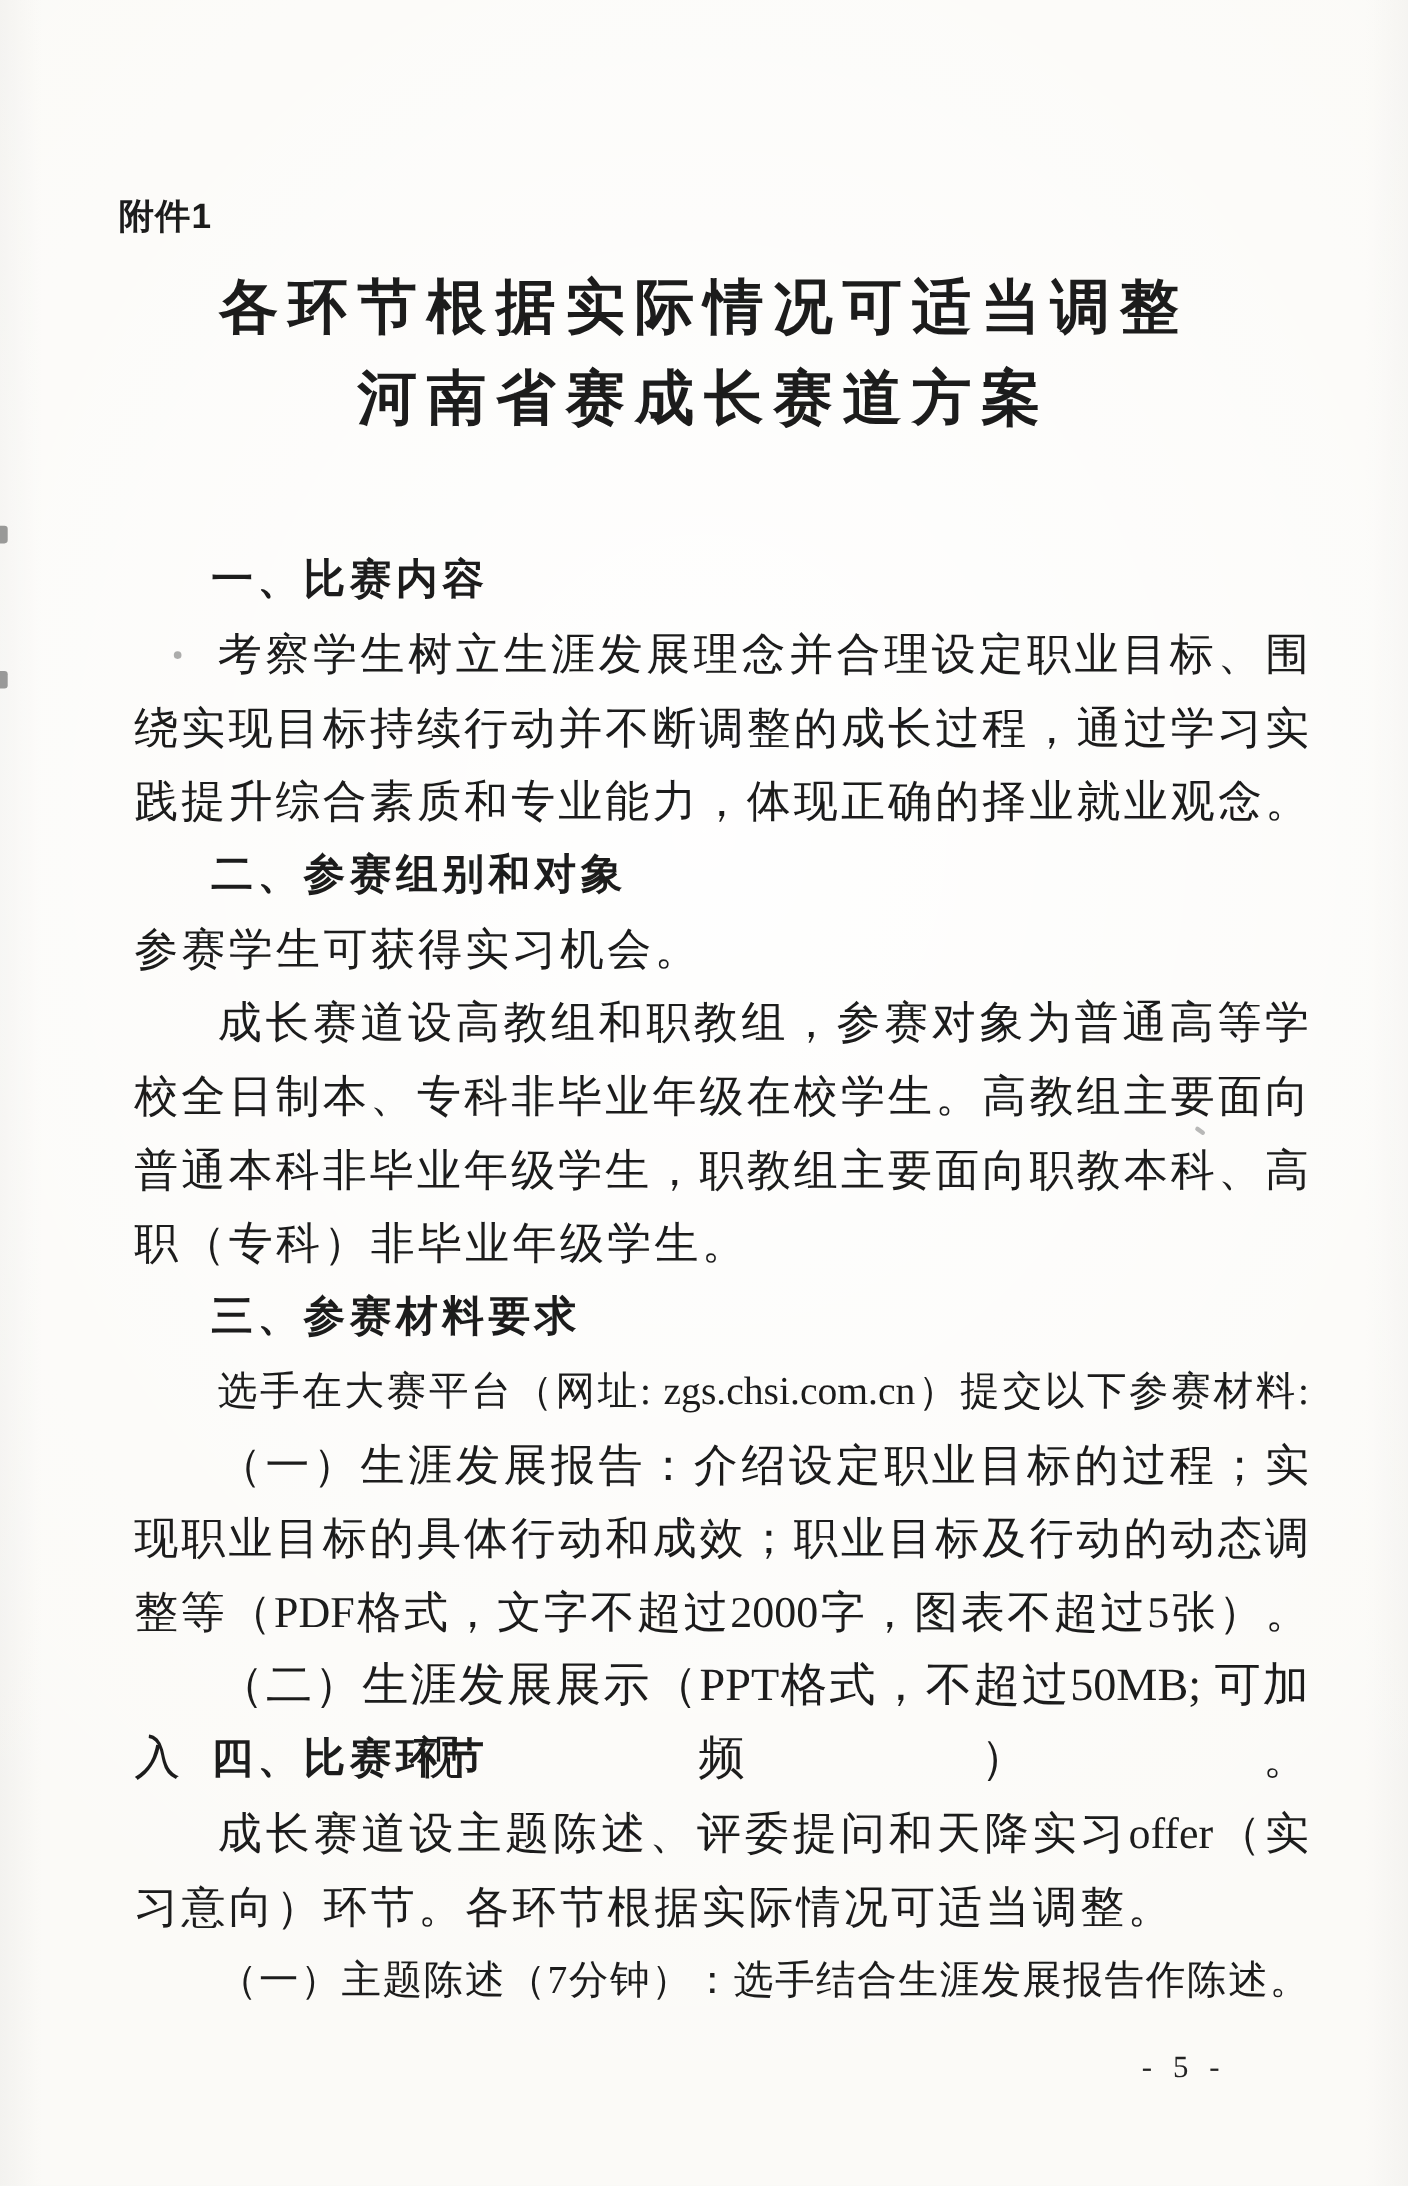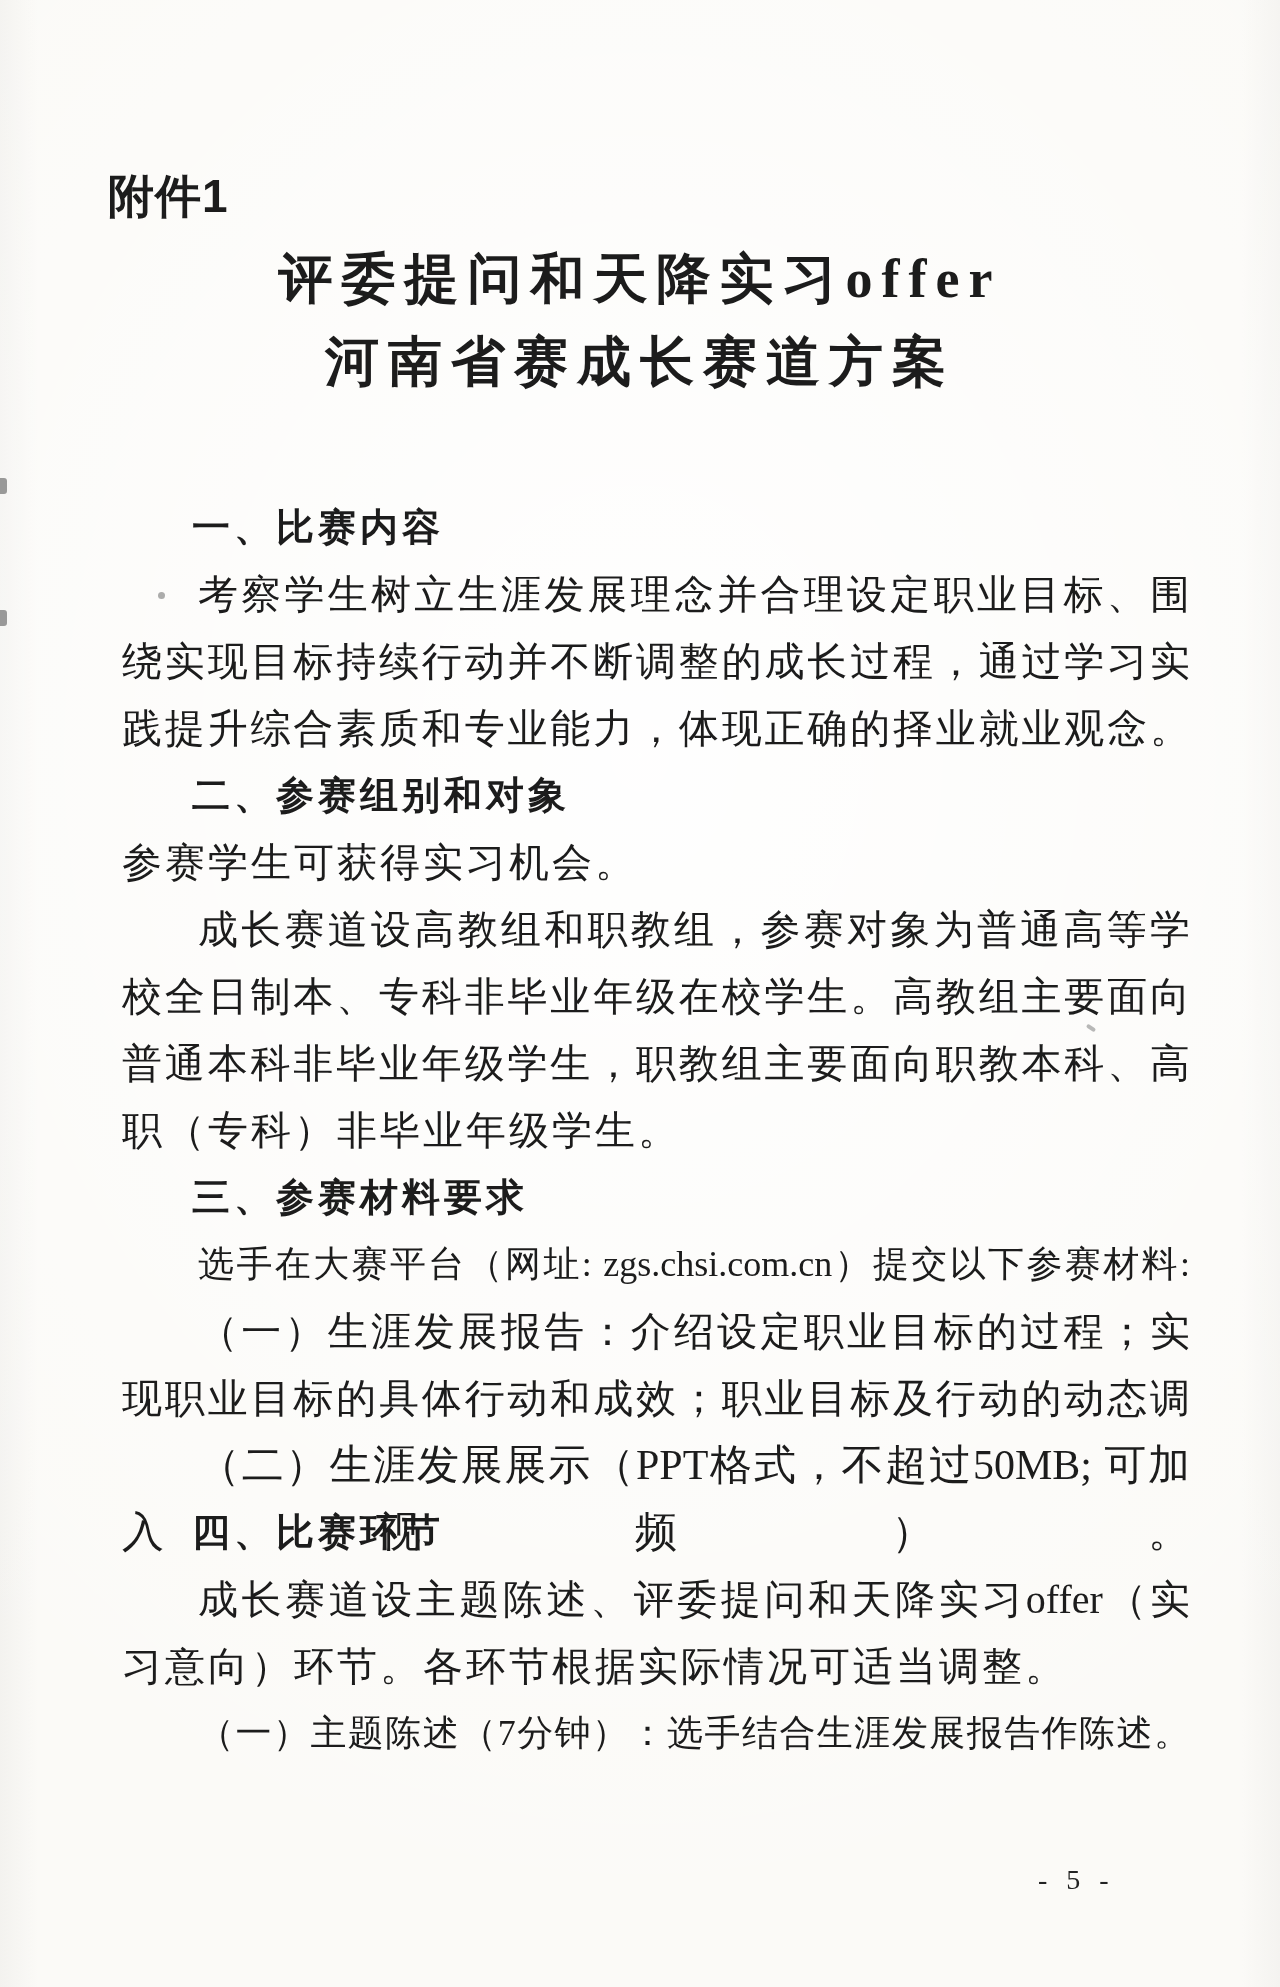--- a/index.html
+++ b/index.html
@@ -12,21 +12,21 @@
       radial-gradient(ellipse 140% 110% at 50% 38%, rgba(255,255,255,0.9) 0%, rgba(250,249,246,0.0) 55%),
       linear-gradient(90deg, #f3f2ef 0%, #fbfaf7 3%, #fbfaf7 97%, #f4f3f0 100%),
       linear-gradient(180deg, #f6f5f2 0%, #fbfaf7 4%, #fbfaf7 96%, #f5f4f1 100%);
     color:#1c1c1c;
     font-family:"Liberation Serif","DejaVu Serif",serif;
     overflow:hidden;
   }
   .attachment-label {
     position:absolute; left:108px; top:176px;
     font-family:"Liberation Sans","DejaVu Sans",sans-serif;
-    font-weight:700; font-size:46px; line-height:40px;
+    font-weight:700; font-size:32px; line-height:40px;
     letter-spacing:1px;
   }
   .doc-title {
     position:absolute; left:0; width:100%;
     text-align:center;
     font-weight:700; font-size:54px; line-height:62px;
     letter-spacing:9px;
     font-family:"Liberation Serif","DejaVu Serif",serif;
   }
   .doc-title.line1 { top:248px; }
@@ -80,39 +80,40 @@
   .edge-mark1 { top:478px; }
   .edge-mark2 { top:610px; }
 </style>
 </head>
 <body>
 
 <div class="page">
 
   <div class="attachment-label">附件1</div>
 
-  <div class="doc-title line1">评委提问和天降实习offer</div>
+  <div class="doc-title line1">各环节根据实际情况可适当调整</div>
 
   <div class="doc-title line2">河南省赛成长赛道方案</div>
 
   <div class="body-block">
     <div class="line heading">一、比赛内容</div>
     <div class="line para-first">考察学生树立生涯发展理念并合理设定职业目标、围</div>
     <div class="line para-line">绕实现目标持续行动并不断调整的成长过程，通过学习实</div>
     <div class="line para-line">践提升综合素质和专业能力，体现正确的择业就业观念。</div>
     <div class="line heading">二、参赛组别和对象</div>
     <div class="line para-end">参赛学生可获得实习机会。</div>
     <div class="line para-first">成长赛道设高教组和职教组，参赛对象为普通高等学</div>
     <div class="line para-line">校全日制本、专科非毕业年级在校学生。高教组主要面向</div>
     <div class="line para-line">普通本科非毕业年级学生，职教组主要面向职教本科、高</div>
     <div class="line para-end">职（专科）非毕业年级学生。</div>
     <div class="line heading">三、参赛材料要求</div>
     <div class="line para-first dense">选手在大赛平台（网址: zgs.chsi.com.cn）提交以下参赛材料:</div>
     <div class="line para-first">（一）生涯发展报告：介绍设定职业目标的过程；实</div>
     <div class="line para-line">现职业目标的具体行动和成效；职业目标及行动的动态调</div>
+    <div class="line para-line">整等（PDF格式，文字不超过2000字，图表不超过5张）。</div>
     <div class="line para-first dense2">（二）生涯发展展示（PPT格式，不超过50MB; 可加入视频）。</div>
     <div class="line heading">四、比赛环节</div>
     <div class="line para-first">成长赛道设主题陈述、评委提问和天降实习offer（实</div>
     <div class="line para-end">习意向）环节。各环节根据实际情况可适当调整。</div>
     <div class="line para-first dense">（一）主题陈述（7分钟）：选手结合生涯发展报告作陈述。</div>
   </div>
 
   <div class="page-number">- 5 -</div>
 
   <div class="speck-dot"></div>

